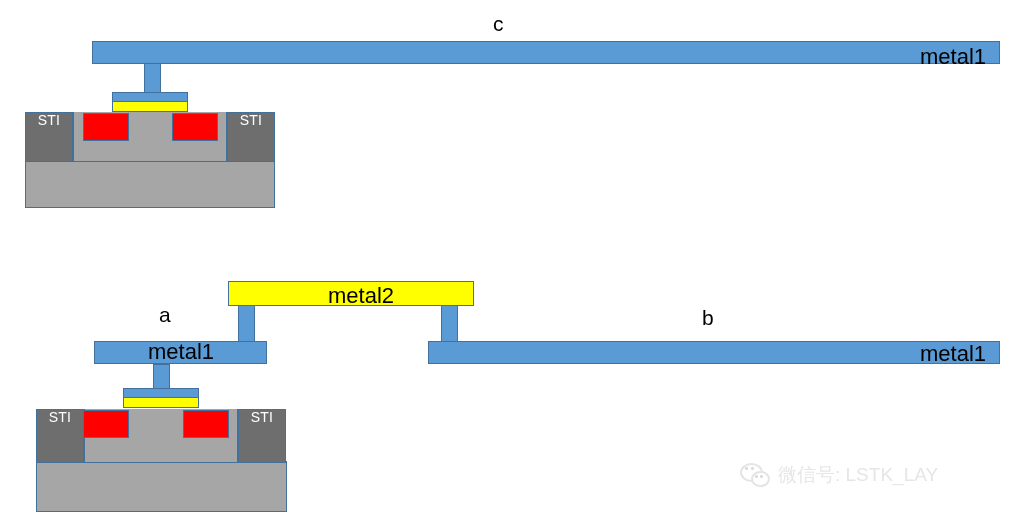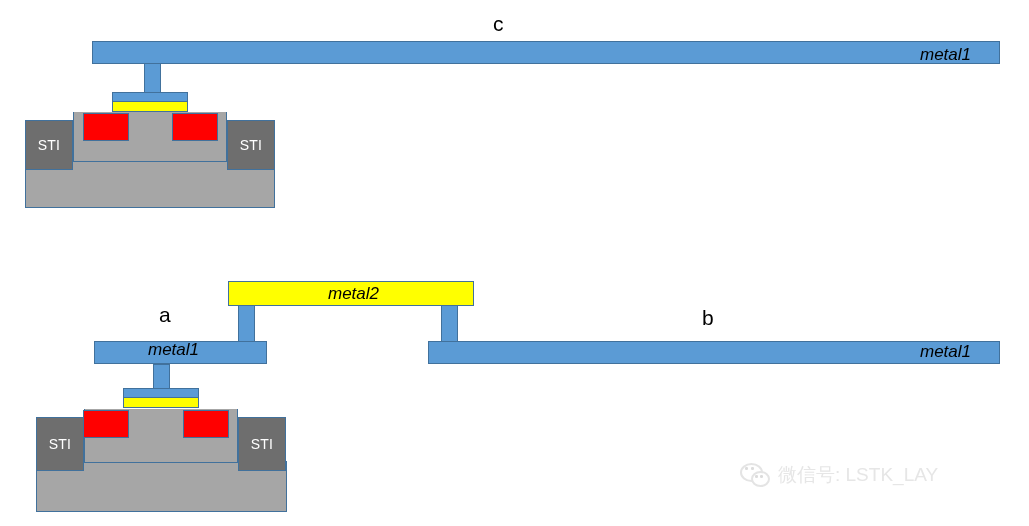--- a/index.html
+++ b/index.html
@@ -45,23 +45,21 @@
   }
   .substrate {
     background: #a6a6a6;
     border: 1.5px solid #41719c;
   }
   .sti {
     background: #6e6e6e;
     border: 1.5px solid #41719c;
     color: #ffffff;
     display: flex;
-    align-items: center;
     justify-content: center;
-    margin-top: 8px;
   }
   .sti span {
     font-size: 14px;
     line-height: 1;
     letter-spacing: .2px;
   }
   .sd {
     background: #ff0000;
     border: 1.5px solid #41719c;
   }
@@ -69,22 +67,21 @@
   .label {
     position: absolute;
     color: #000000;
     white-space: nowrap;
     line-height: 1;
   }
   .label-node {
     font-size: 21px;
   }
   .label-metal {
-    font-size: 17px;
-    font-style: italic;
+    font-size: 22px;
   }
   
   #watermark {
     position: absolute;
     display: flex;
     align-items: center;
     gap: 8px;
     color: #e2e2e2;
     font-size: 19px;
     white-space: nowrap;

